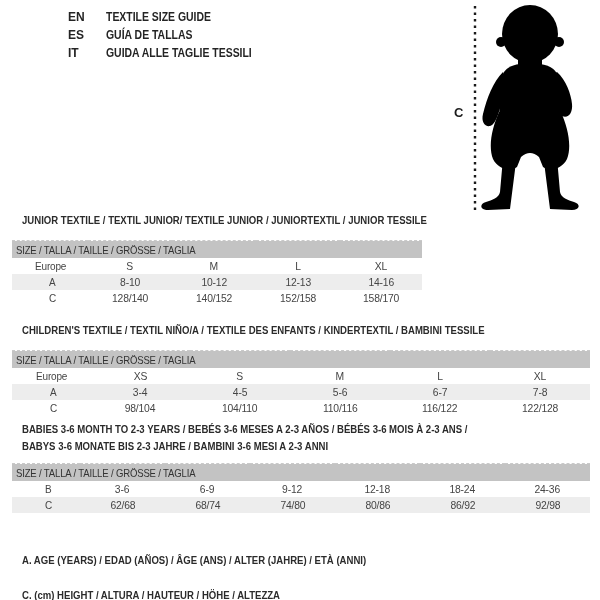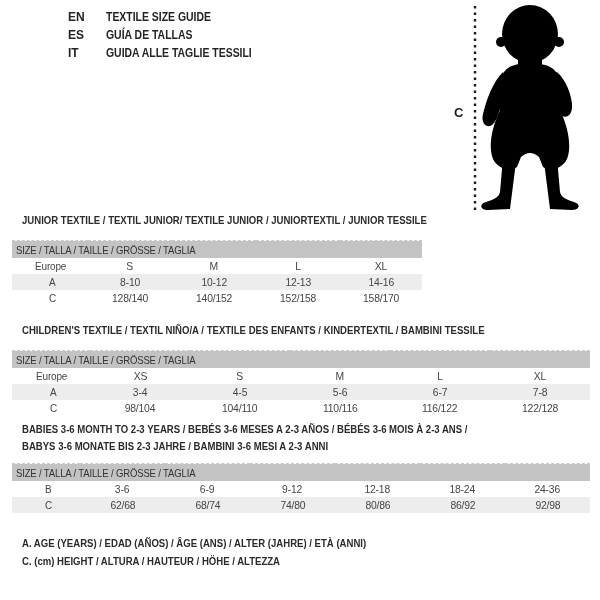--- a/index.html
+++ b/index.html
@@ -24,21 +24,21 @@
 
   
   table.t{position:absolute;border-collapse:collapse;table-layout:fixed;}
   table.t td{height:16px;padding:0;font-size:11.5px;color:#454545;text-align:center;letter-spacing:-0.2px;overflow:hidden;}
   table.t td.first{text-align:center;padding-left:6px;}
   table.t tr.bar td{height:17px;background:#c3c3c3;text-align:left;padding-left:4px;font-size:11px;color:#333333;border-top:1px dashed #c9c9c9;}
   table.t tr.alt td{background:#ededed;}
 
   
   .legend{position:absolute;left:22px;top:535px;}
-  .legend-line{height:17.5px;line-height:17.5px;font-size:11px;font-weight:bold;color:#2b2b2b;white-space:nowrap;}
+  .legend-line{height:17.5px;line-height:17.5px;font-size:11px;font-weight:bold;color:#2b2b2b;white-space:nowrap;margin-top:17px;}
 </style>
 </head>
 <body>
 
 <div class="canvas">
 
   <div class="lang-block">
     <div class="lang-row">
       <span class="lang-code">EN</span><span class="cond">TEXTILE SIZE GUIDE</span>
     </div>

